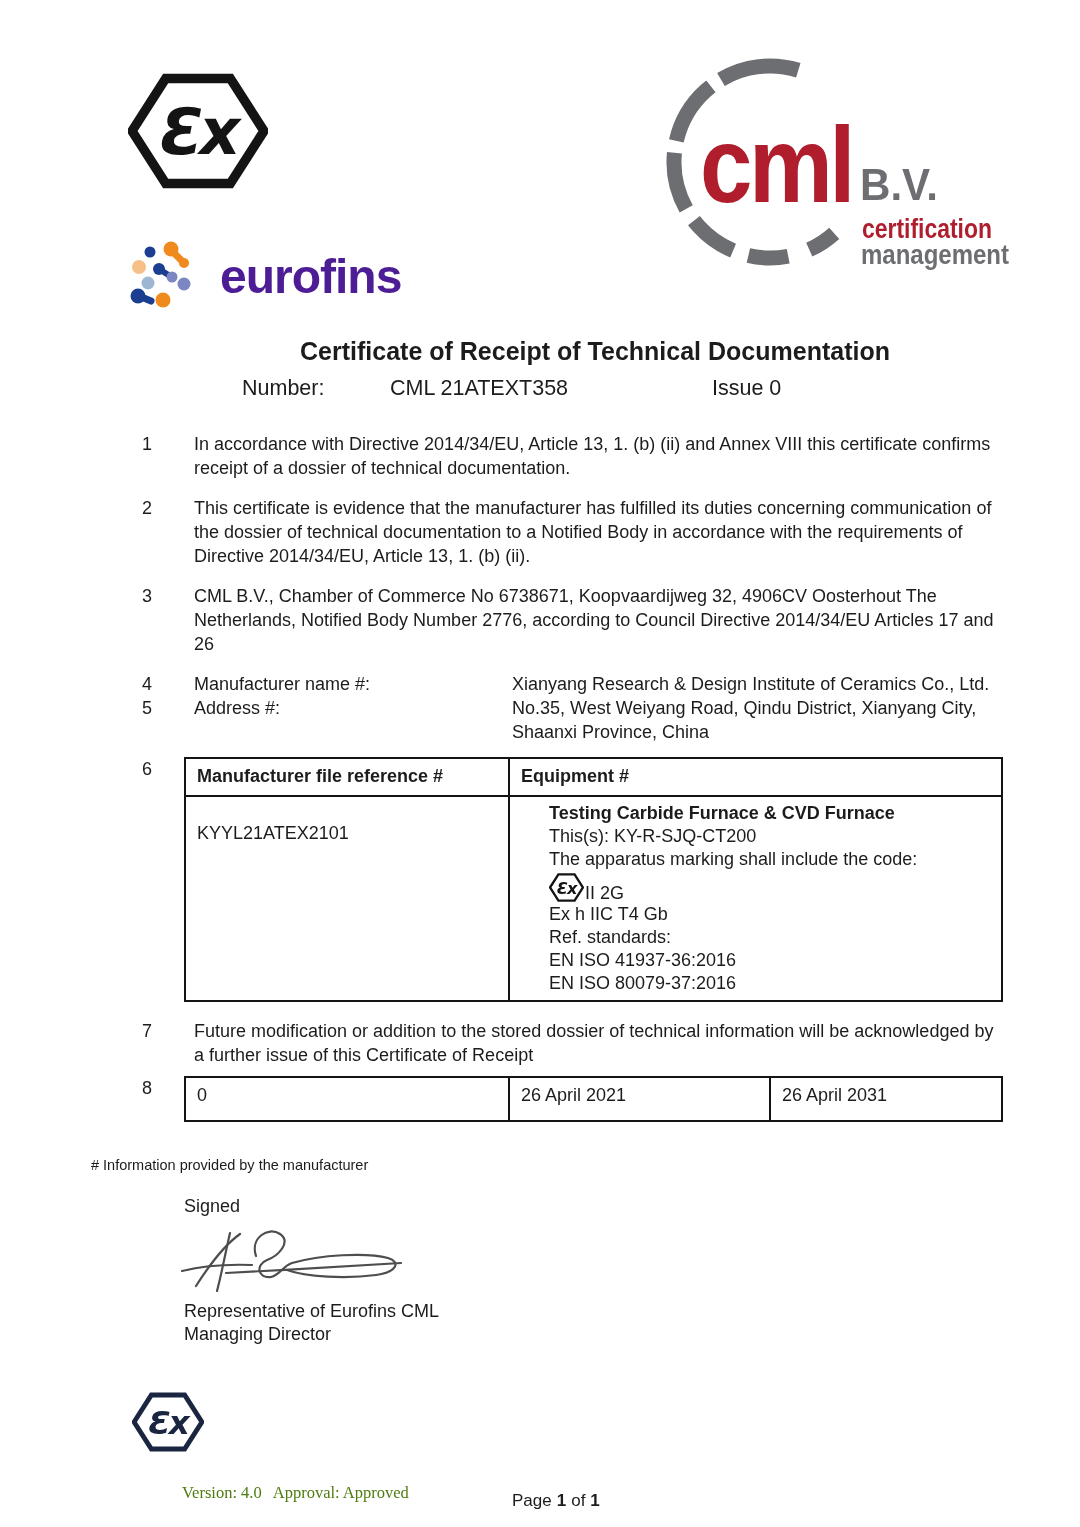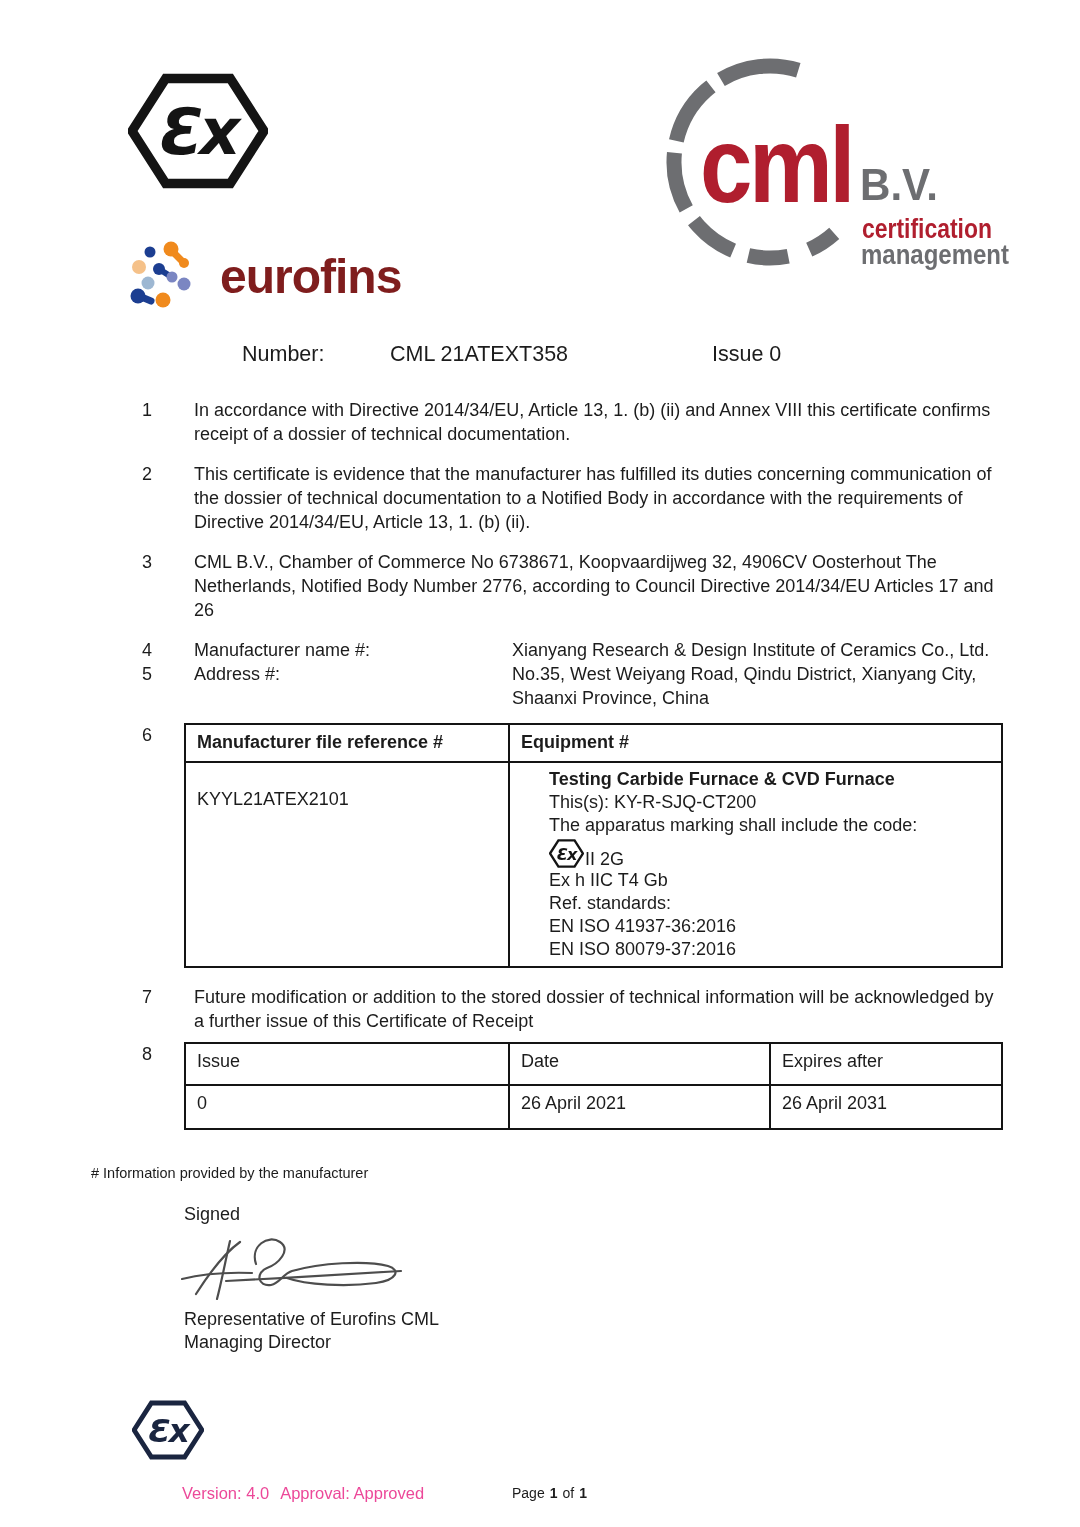--- a/index.html
+++ b/index.html
@@ -9,21 +9,21 @@
     background:#ffffff; color:#1c1c1c;
     font-family:"Liberation Sans", sans-serif; font-size:18px; line-height:24px;
     overflow:hidden;
   }
   
   .header { position:relative; height:332px; }
   .ex-top { position:absolute; left:126px; top:68px; width:140px; height:126px; }
   .eurofins { position:absolute; left:124px; top:240px; display:flex; align-items:center; }
   .eurofins-dots { width:82px; height:68px; }
   .eurofins-word { font-size:48px; line-height:48px; font-weight:600; letter-spacing:-1px;
-                   color:#7f1d1d; margin-left:12px; margin-top:6px; }
+                   color:#4c1d95; margin-left:12px; margin-top:6px; }
   .cml-logo { position:absolute; left:650px; top:52px; width:366px; height:222px; }
   
   .title { margin:4px 82px 0 192px; text-align:center; font-size:25px; line-height:30px; font-weight:bold; }
   .numline { position:relative; margin-left:192px; height:30px; margin-top:10px; font-size:21.5px; }
   .numline span { position:absolute; top:0; white-space:nowrap; }
   .nl-label { left:48px; }
   .nl-value { left:196px; }
   .nl-issue { left:518px; }
   
   .clauses { margin-top:26px; }
@@ -52,22 +52,22 @@
   .sec6 { margin-bottom:17px; }
   .clause7 { margin-bottom:9px; }
   
   .footnote { margin:31px 0 0 89px; font-size:14.5px; }
   .signed { margin:17px 0 0 182px; }
   .signature { margin:2px 0 0 166px; display:block; }
   .rep { margin:4px 0 0 182px; line-height:23px; }
   .ex-bottom { margin:44px 0 0 130px; width:72px; height:64px; }
   
   .pagefooter { position:absolute; left:0; bottom:24px; width:100%; height:22px; }
-  .version { position:absolute; left:180px; top:0; font-family:Liberation Sans, sans-serif; font-size:16.5px; color:#ec4899; display:flex; gap:11px; }
-  .pageno { position:absolute; left:510px; top:0; font-size:14px; display:flex; gap:5px; }
+  .version { position:absolute; left:180px; top:0; font-family:Liberation Serif, serif; font-size:16.5px; color:#4d7c0f; display:flex; gap:11px; }
+  .pageno { position:absolute; left:510px; top:8px; font-size:17px; display:flex; gap:5px; }
   .pageno .b { font-weight:bold; }
   
   .hex-stroke { fill:none; stroke-width:7; stroke-linejoin:miter; }
   .hex-text { font-family:"DejaVu Sans", sans-serif; font-style:italic; font-weight:600; letter-spacing:-3px; }
 </style>
 </head>
 <body>
 
 <div class="page">
 
@@ -101,20 +101,21 @@
     <svg class="cml-logo" viewBox="0 0 366 222">
       <circle cx="118" cy="110" r="96" fill="none" stroke="#6d6e71" stroke-width="15" stroke-dasharray="30 22 40 16 50 14 58 12 66 12 80 203" transform="rotate(48 118 110)"></circle>
       <text x="48" y="150" font-size="108" font-weight="bold" letter-spacing="-4" textLength="152" lengthAdjust="spacingAndGlyphs" fill="#b01e2e">cml</text>
       <text x="208" y="148" font-size="44" font-weight="bold" textLength="78" lengthAdjust="spacingAndGlyphs" fill="#6d6e71">B.V.</text>
       <text x="210" y="186" font-size="27" font-weight="bold" textLength="130" lengthAdjust="spacingAndGlyphs" fill="#b01e2e">certification</text>
       <text x="209" y="212" font-size="27" font-weight="600" textLength="148" lengthAdjust="spacingAndGlyphs" fill="#6d6e71">management</text>
     </svg>
   </div>
 
   
+  <div class="title">Certificate of Receipt of Technical Documentation</div>
 
   <div class="numline">
     <span class="nl-label">Number:</span>
     <span class="nl-value">CML 21ATEXT358</span>
     <span class="nl-issue">Issue 0</span>
   </div>
 
   
   <div class="clauses">
     <div class="clause">
@@ -192,25 +193,20 @@
   
   <div class="tblrow">
     <div>8</div>
     <table class="issue-table">
       <colgroup>
           <col class="c1">
           <col class="c2">
           <col>
         </colgroup>
       <tbody>
-          <tr class="hdr">
-        <td>Issue</td>
-        <td>Date</td>
-        <td>Expires after</td>
-      </tr>
       <tr class="dat">
         <td>0</td>
         <td>26 April 2021</td>
         <td>26 April 2031</td>
       </tr>
     </tbody>
       </table>
   </div>
 
   

